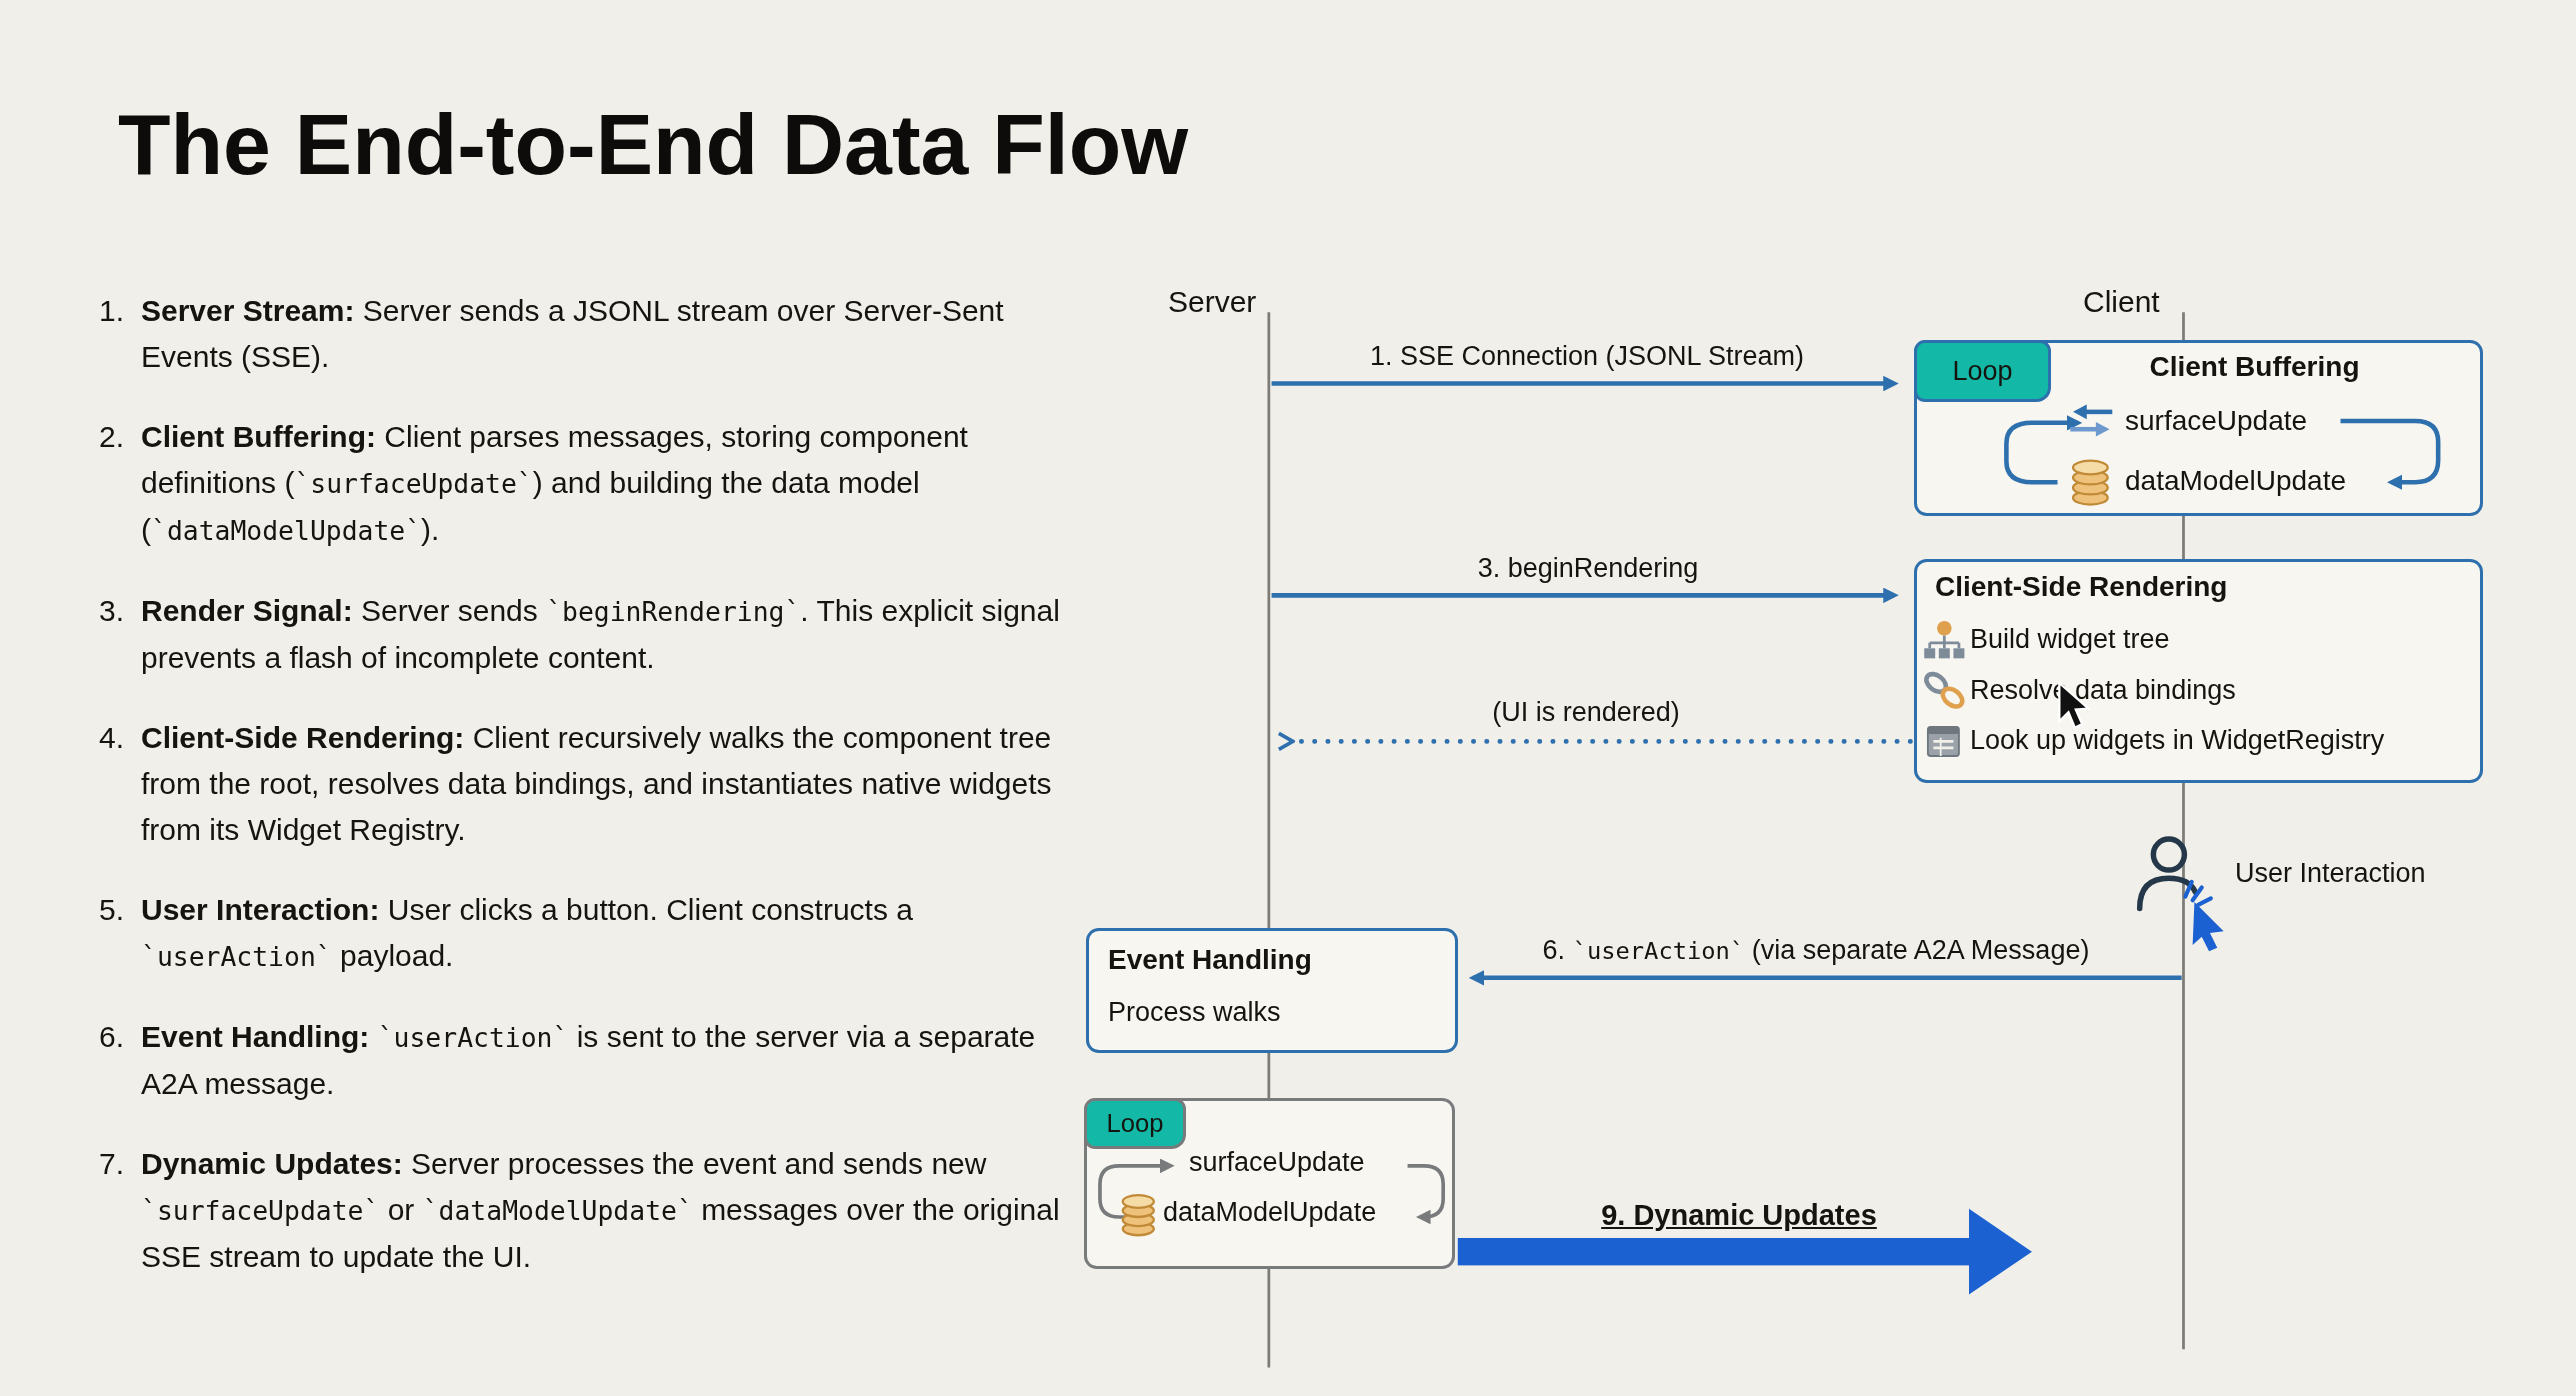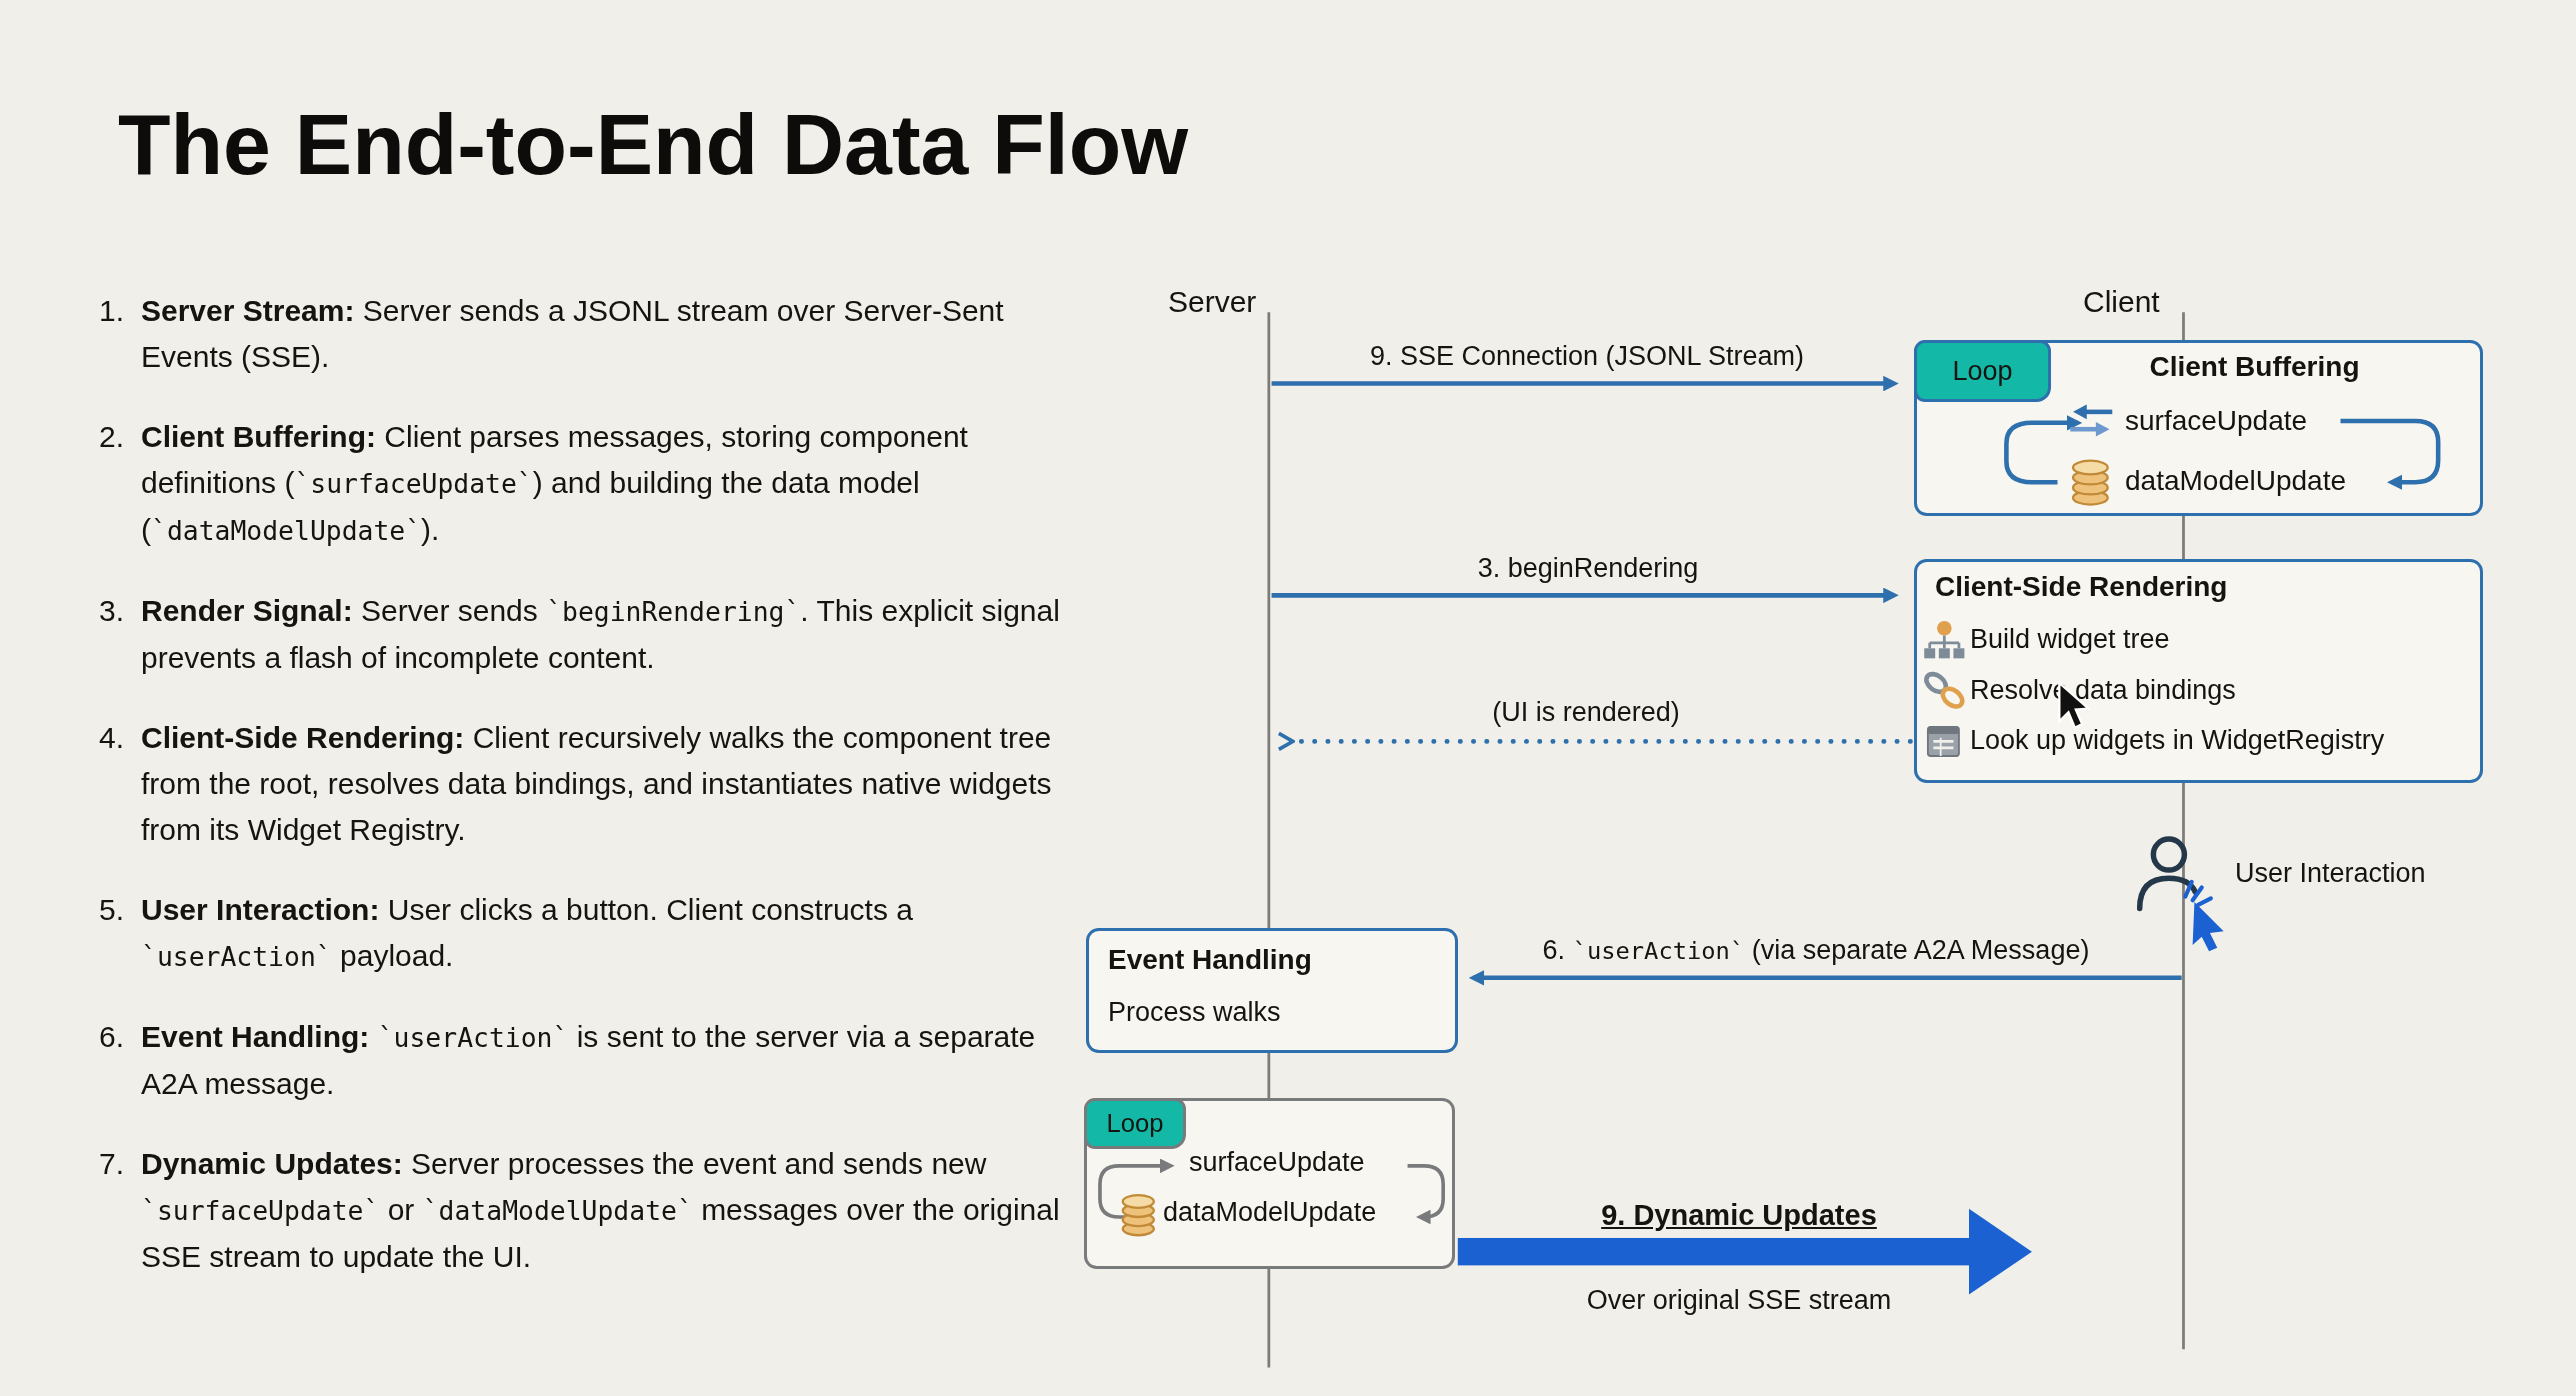--- a/index.html
+++ b/index.html
@@ -77,26 +77,25 @@
   <div class="abs smalltxt" style="left:1108px;top:997px;">Process walks</div>
 
   <div class="abs greybox" style="left:1084px;top:1098px;width:371px;height:171px;"></div>
   <div class="abs tab grey" style="left:1084px;top:1098px;width:102px;height:51px;">
       <span>Loop</span>
     </div>
   <div class="abs smalltxt" style="left:1189px;top:1147px;">surfaceUpdate</div>
   <div class="abs smalltxt" style="left:1163px;top:1197px;">dataModelUpdate</div>
 
 
-  <div class="abs albl" style="left:1313px;top:341px;width:548px;">9. SSE Connection (JSONL Stream)</div>
+  <div class="abs albl" style="left:1313px;top:341px;width:548px;">1. SSE Connection (JSONL Stream)</div>
   <div class="abs albl" style="left:1314px;top:553px;width:548px;">3. beginRendering</div>
   <div class="abs albl" style="left:1312px;top:697px;width:548px;">(UI is rendered)</div>
   <div class="abs albl" style="left:1451px;top:935px;width:730px;"><span>6. </span><span class="code">`userAction`</span><span> (via separate A2A Message)</span></div>
   <div class="abs albl bold" style="left:1465px;top:1199px;width:548px;text-decoration:underline;">9. Dynamic Updates</div>
-  <div class="abs albl" style="left:1465px;top:1285px;width:548px;">Over original SSE stream</div>
 
   <svg class="layer" id="arrows" viewBox="0 0 2822 1530" width="2576" height="1397">
     <defs>
       <marker id="mb" viewBox="0 0 10 10" refX="7" refY="5" markerWidth="3.4" markerHeight="3.4" orient="auto">
         <path d="M0,0 L10,5 L0,10 z" fill="#2e6fad"></path>
       </marker>
       <marker id="mg" viewBox="0 0 10 10" refX="7" refY="5" markerWidth="4" markerHeight="4" orient="auto">
         <path d="M0,0 L10,5 L0,10 z" fill="#797a7c"></path>
       </marker>
       <marker id="mo" viewBox="0 0 10 10" refX="3" refY="5" markerWidth="4.4" markerHeight="4.4" orient="auto">

